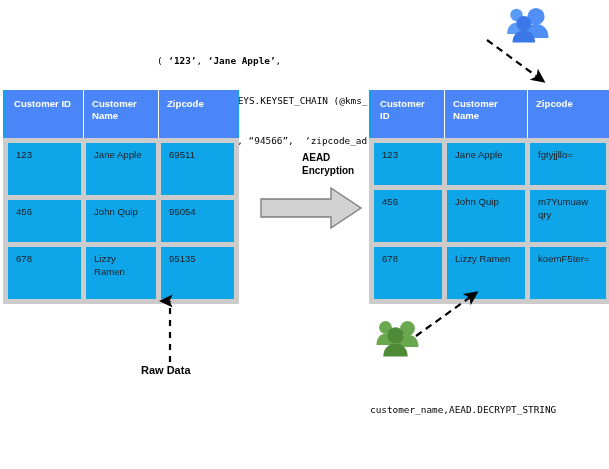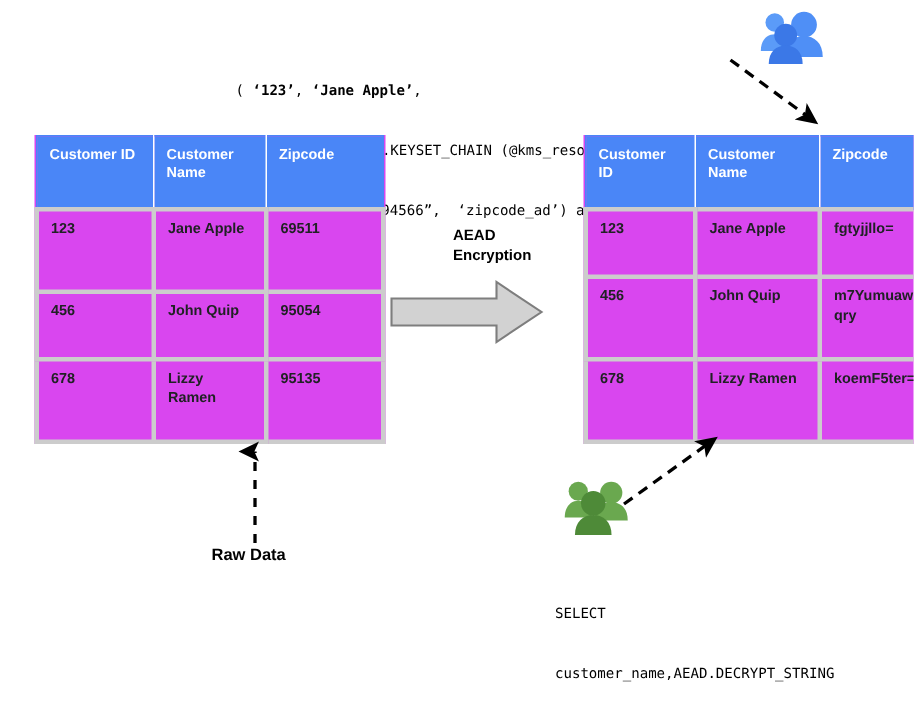--- a/index.html
+++ b/index.html
@@ -40,30 +40,29 @@
     top: 377px;
   }
   #select-statement .ln { display: block; }
 
   
   .data-table {
     position: absolute;
     border-collapse: collapse;
     table-layout: fixed;
     font-size: 9.6px;
-    background: #d946ef;
-    margin-left: 20px;
+    background: #0ea5e9;
   }
   .data-table th,
   .data-table td {
-    border: 3px solid #c4b5fd;
+    border: 5px solid #c4b5fd;
     vertical-align: top;
     text-align: left;
     padding: 6px 7px 6px 8px;
-    font-weight: bold;
+    font-weight: normal;
   }
   .data-table thead th {
     background: #4a86f7;
     color: #ffffff;
     font-weight: bold;
     font-size: 9.6px;
     line-height: 12px;
     border: 1px solid #4a86f7;
     border-right: 1px solid #ffffff;
     height: 34px;
@@ -266,19 +265,18 @@
     <defs>
       <marker id="mk-up-right" markerWidth="7" markerHeight="7" refX="5.2" refY="3.5" orient="auto">
         <path d="M0,0.4 L6.6,3.5 L0,6.6 L1.6,3.5 Z" fill="#000000"></path>
       </marker>
     </defs>
     <line x1="2" y1="50" x2="62" y2="7" stroke="#000000" stroke-width="2.2" stroke-dasharray="7,5" marker-end="url(#mk-up-right)"></line>
   </svg>
 </div>
 
 <div class="sql-block" id="select-statement">
-  <span class="ln">SELECT</span>
   <span class="ln">customer_name,AEAD.DECRYPT_STRING</span>
   
   
   
   
 </div>
 
 </body></html>

